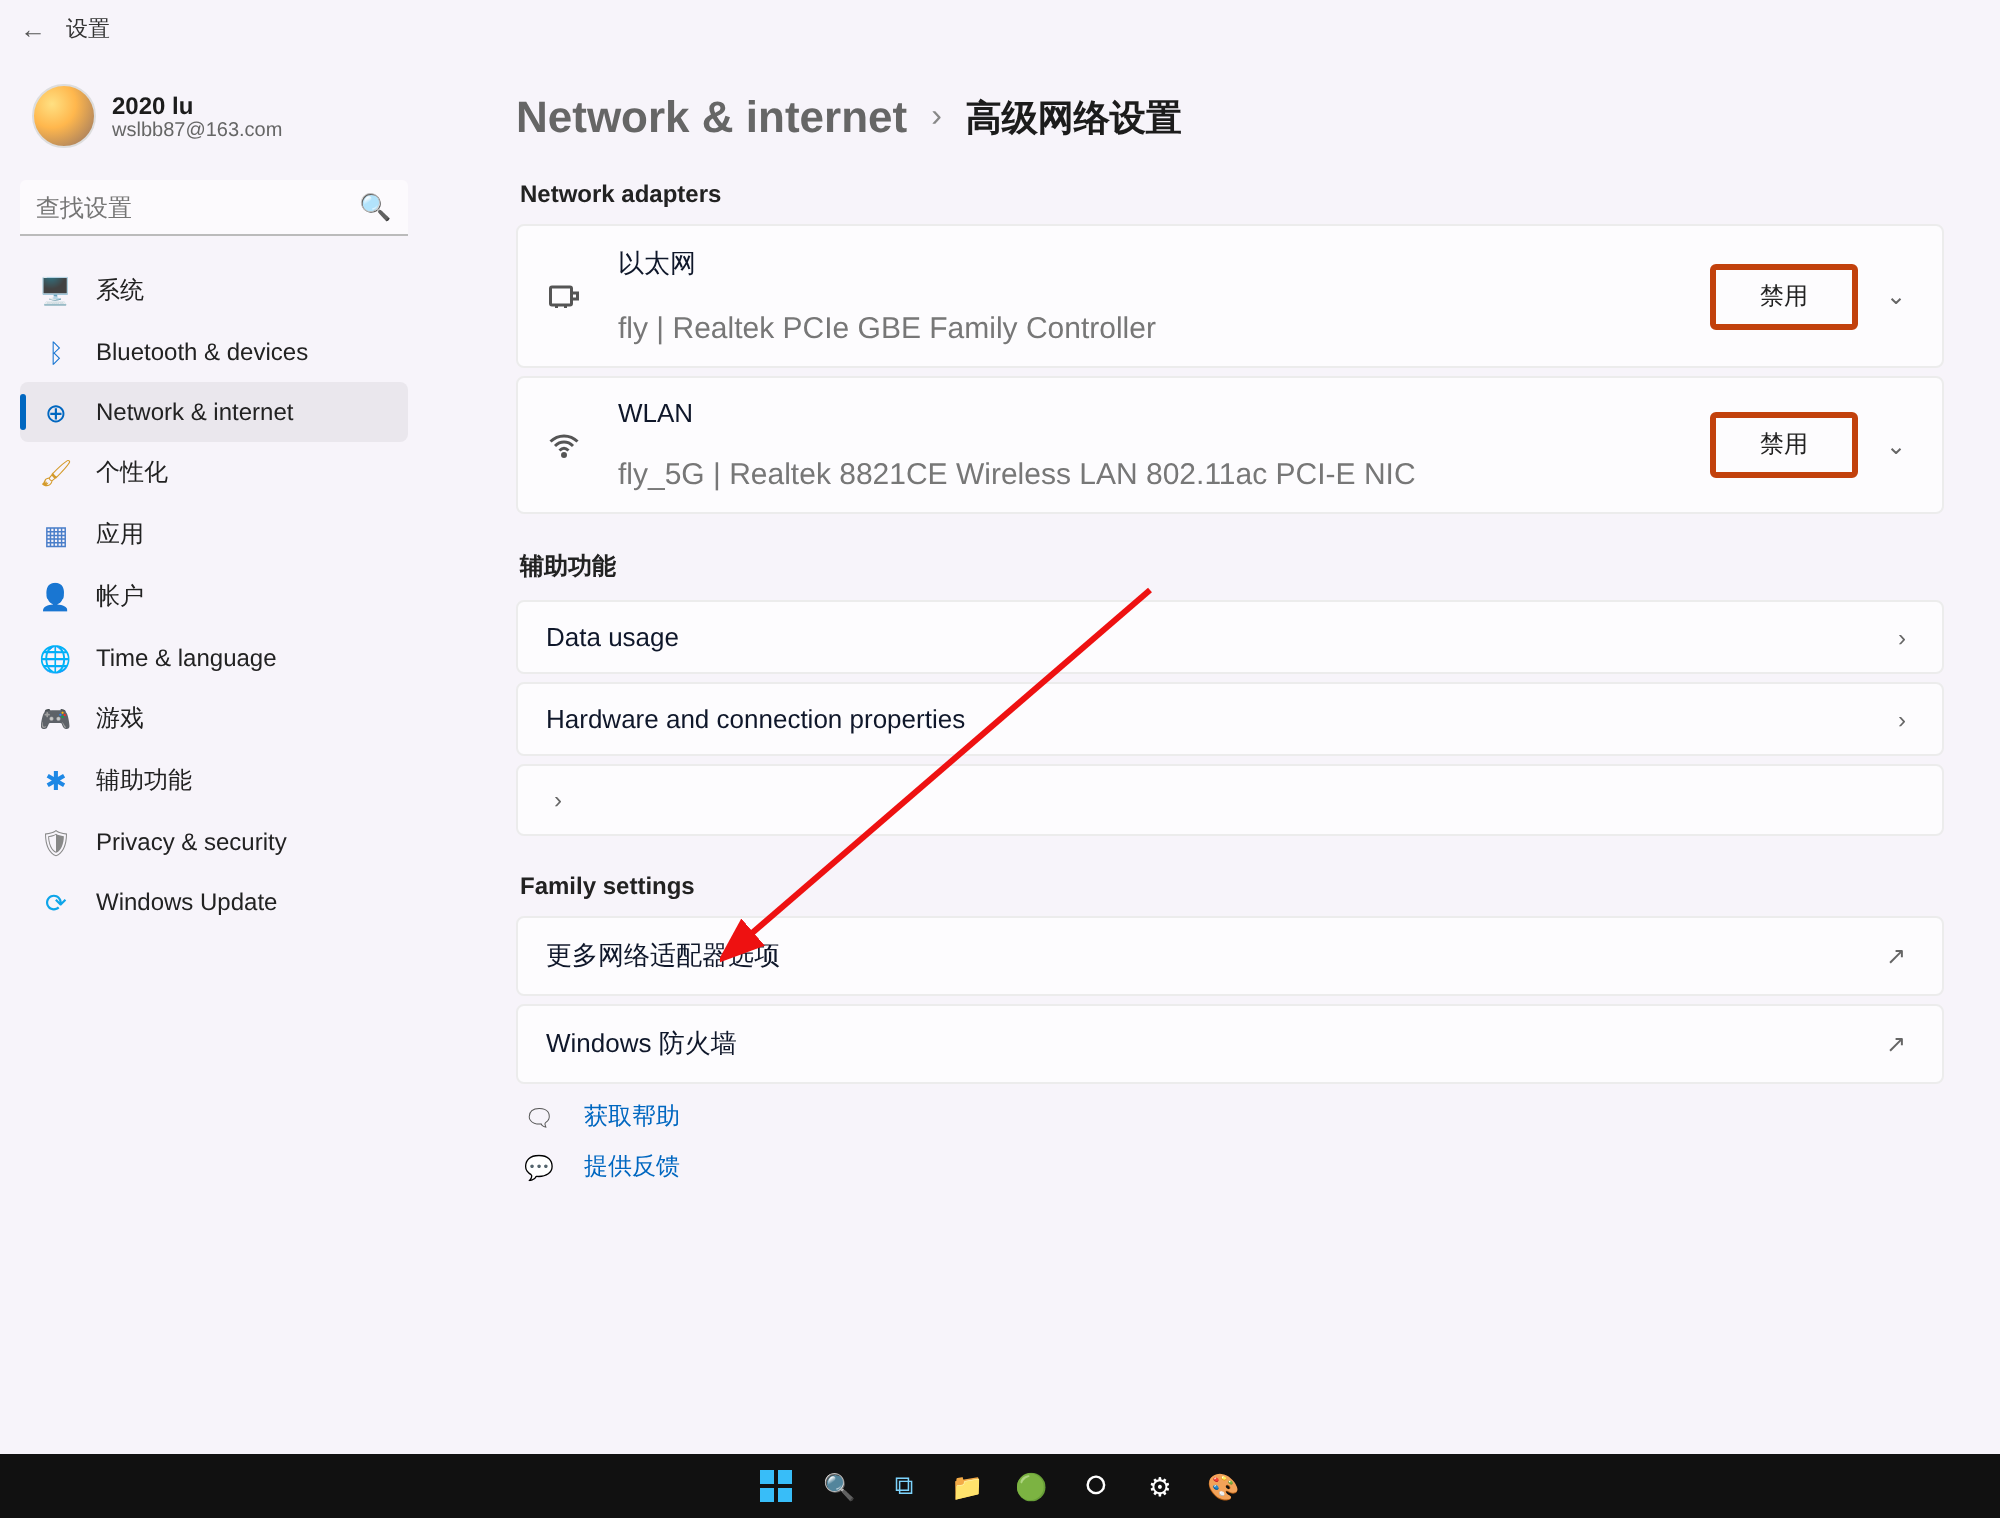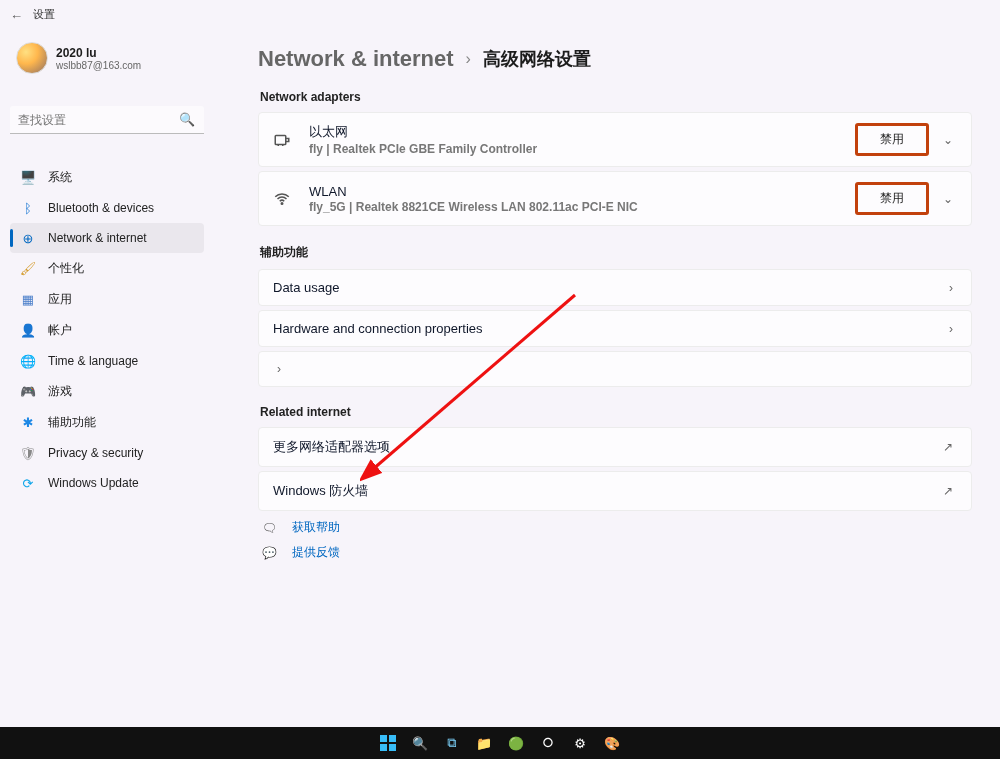--- a/index.html
+++ b/index.html
@@ -4,21 +4,21 @@
 <style>
   * { box-sizing: border-box; margin: 0; padding: 0; font-family: "Segoe UI", "Microsoft YaHei", sans-serif; }
   body { width: 1000px; height: 759px; background: #f7f4fa; color: #1c1c1c; overflow: hidden; position: relative; }
   
   .titlebar { display: flex; align-items: center; padding: 4px 10px; gap: 10px; height: 28px; }
   .titlebar .back { font-size: 13px; color: #555; cursor: pointer; }
   .titlebar .title { font-size: 11px; color: #333; }
   
   .app { display: flex; height: calc(100% - 28px - 32px); }
   
-  .sidebar { width: 210px; padding: 10px 6px 10px 10px; display: flex; flex-direction: column; gap: 22px; }
+  .sidebar { width: 210px; padding: 10px 6px 10px 10px; display: flex; flex-direction: column; gap: 6px; }
   .profile { display: flex; align-items: center; gap: 8px; padding: 4px 6px; margin-bottom: 6px; }
   .avatar { width: 32px; height: 32px; border-radius: 50%; background: radial-gradient(circle at 30% 30%, #ffe082, #ffb74d 40%, #8d6e63 100%); border: 1px solid #ddd; }
   .profile-txt .name { font-size: 12px; font-weight: 600; }
   .profile-txt .email { font-size: 10px; color: #666; }
   
   .search { position: relative; margin-bottom: 6px; }
   .search input { width: 100%; height: 28px; border: none; border-bottom: 1px solid #bbb; background: #fcfafd; padding: 0 28px 0 8px; font-size: 12px; outline: none; border-radius: 3px 3px 0 0; }
   .search .icon { position: absolute; right: 8px; top: 6px; color: #666; font-size: 13px; }
   
   .nav { display: flex; flex-direction: column; }
@@ -32,21 +32,21 @@
   .breadcrumb .bc1 { font-size: 22px; font-weight: 600; color: #666; cursor: pointer; }
   .breadcrumb .sep { font-size: 16px; color: #888; }
   .breadcrumb .bc2 { font-size: 18px; font-weight: 600; color: #1c1c1c; }
   
   .section-label { font-size: 12px; font-weight: 600; margin: 10px 0 8px 2px; color: #222; }
   
   .card { background: #fdfcfe; border: 1px solid #ececec; border-radius: 4px; padding: 10px 14px; margin-bottom: 4px; display: flex; align-items: center; cursor: pointer; }
   .adapter-icon { width: 22px; margin-right: 14px; color: #555; display:flex; }
   .card-body { flex: 1; }
   .card-title { font-size: 13px; color: #0f172a; }
-  .card-sub { font-size: 12px; color: #777; margin-top: 1px; font-weight: bold; }
+  .card-sub { font-size: 15px; color: #777; margin-top: 15px; }
   .disable-btn { border: 3px solid #c2410c; background: #fdfcfe; border-radius: 3px; padding: 5px 22px; font-size: 12px; color: #222; margin-right: 10px; cursor: pointer; }
   .chev { color: #666; font-size: 12px; padding: 0 4px; }
   .link-row { display:flex; align-items:center; gap:14px; font-size:12px; margin:8px 0 0 4px; }
   .link-row a { color:#0067c0; text-decoration:none; cursor:pointer; }
   .link-icon { color:#555; width:16px; display:inline-flex; }
   
   .arrow-overlay { position:absolute; pointer-events:none; }
   
   .taskbar { position:absolute; bottom:0; left:0; right:0; height:32px; background:#111; display:flex; align-items:center; justify-content:center; gap:10px; }
   .taskbar .tb-icon { width:22px; height:22px; border-radius:3px; display:flex; align-items:center; justify-content:center; color:#fff; font-size:13px; cursor:pointer; }
@@ -172,21 +172,21 @@
           <div class="card-body">
             <div class="card-title">Hardware and connection properties</div>
           </div>
   <span class="chev">›</span>
         </div>
         <div class="card">
   <span class="chev">›</span>
         </div>
       </div>
 
-    <div class="section-label" style="margin-top:18px">Related internet</div>
+    <div class="section-label" style="margin-top:18px">Family settings</div>
     <div id="related">
         <div class="card">
           <div class="card-body">
             <div class="card-title">更多网络适配器选项</div>
           </div>
   <span class="chev">↗</span>
         </div>
         <div class="card">
           <div class="card-body">
             <div class="card-title">Windows 防火墙</div>

